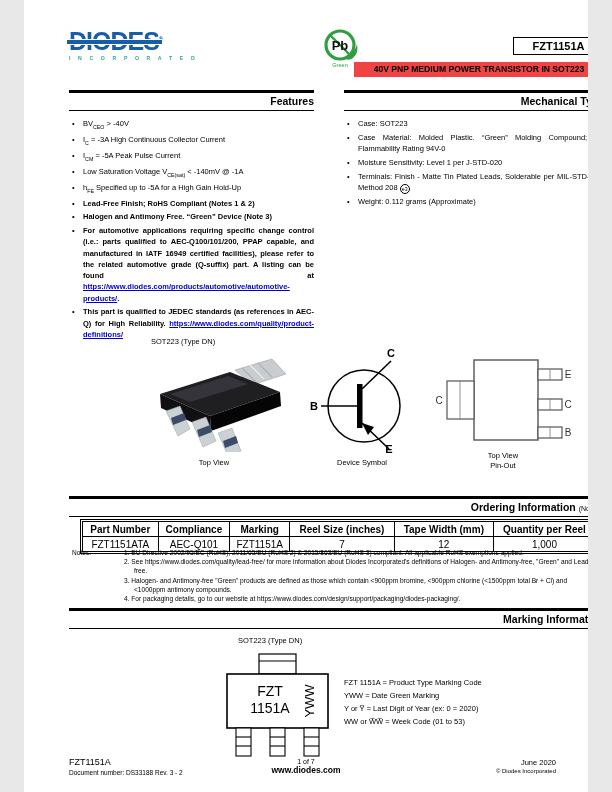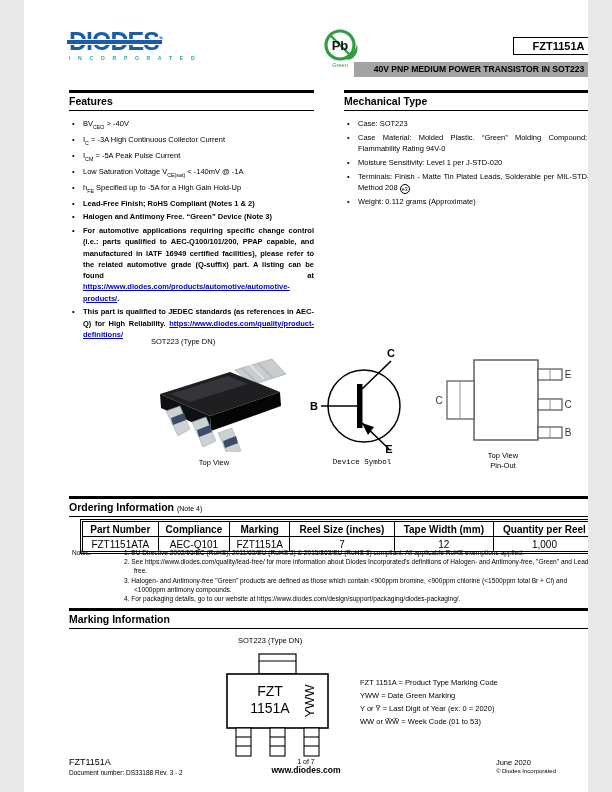--- a/index.html
+++ b/index.html
@@ -9,25 +9,25 @@
   .logo{position:absolute;left:45px;top:29px;width:130px;}
   .logo-brand{position:relative;display:inline-block;font-weight:bold;font-size:25px;
               letter-spacing:-1px;color:#1b5ca8;line-height:1;}
   .logo-brand::after{content:"";position:absolute;left:-2px;right:0px;top:10px;height:4px;
               background:#1b5ca8;border-top:1.6px solid #fff;border-bottom:1.6px solid #fff;}
   .logo-reg{font-size:6px;color:#1b5ca8;vertical-align:super;}
   .logo-sub{margin-top:1px;font-size:5.2px;font-weight:bold;letter-spacing:3.1px;color:#2fa8a0;}
   .pb{position:absolute;left:297px;top:27px;width:40px;height:48px;}
   .part-box{position:absolute;left:489px;top:37px;width:89px;height:16px;border:1.6px solid #000;
             font-weight:bold;font-size:11px;text-align:center;line-height:16px;}
-  .title-bar{position:absolute;left:330px;top:62px;width:250px;background:#a3a3a3;
+  .title-bar{position:absolute;left:330px;top:62px;width:250px;background:#ef4444;
              font-weight:bold;font-size:8.6px;text-align:center;padding:2px 0 2.5px;}
   
   .sec-head{border-top:3px solid #000;border-bottom:1.6px solid #000;
-            font-size:10.5px;font-weight:bold;padding:2px 0 3px;}
+            font-size:10.5px;font-weight:bold;padding:2px 0 3px;text-align:right;}
   .sec-note{font-size:7px;font-weight:normal;}
   .col-left{position:absolute;left:45px;top:90px;width:245px;}
   .col-right{position:absolute;left:320px;top:90px;width:260px;}
   .blist{margin-top:7px;font-size:7.5px;line-height:1.5;}
   .bitem{position:relative;padding-left:14px;margin-bottom:2.5px;}
   .bitem .bullet{position:absolute;left:3px;top:0;}
   .bitem .btext{display:block;text-align:justify;}
   .bitem.b{font-weight:bold;}
   a.lnk{color:#0000cc;text-decoration:underline;overflow-wrap:anywhere;}
   sub{font-size:5.3px;}
@@ -43,29 +43,29 @@
   table.ord{width:100%;border-collapse:collapse;font-size:10px;text-align:center;}
   table.ord th,table.ord td{border:1px solid #000;padding:1.5px 2px;}
   table.ord th{font-weight:bold;}
   
   .notes{position:absolute;left:48px;top:548px;width:528px;font-size:6.6px;line-height:1.4;}
   .notes-label{position:absolute;left:0;top:0;}
   .notes-items{margin-left:52px;}
   .note-item{padding-left:10px;text-indent:-10px;}
   
   .marking-head{position:absolute;left:45px;top:608px;width:535px;}
-  .legend{position:absolute;left:336px;top:676px;font-size:7.5px;line-height:1.75;}
+  .legend{position:absolute;left:320px;top:676px;font-size:7.5px;line-height:1.75;}
   
   .foot-left{position:absolute;left:45px;top:757px;}
   .foot-part{font-size:9px;}
   .foot-doc{font-size:6.5px;margin-top:2px;}
   .foot-center{position:absolute;left:0;right:0;top:758px;text-align:center;}
   .foot-page{font-size:7px;}
   .foot-site{font-size:8.5px;font-weight:bold;}
-  .foot-right{position:absolute;right:32px;top:758px;text-align:left;}
+  .foot-right{position:absolute;right:32px;top:758px;text-align:right;}
   .foot-date{font-size:7.5px;}
   .foot-copy{font-size:6px;margin-top:1px;}
   svg text{font-family:"Liberation Sans",sans-serif;}
 </style>
 </head>
 <body>
 
 <div class="page">
 
   <div class="logo">
@@ -176,21 +176,21 @@
     <circle cx="57" cy="60" r="36" fill="none" stroke="#000" stroke-width="1.5"></circle>
     <rect x="50" y="38" width="5.5" height="44" fill="#000"></rect>
     <line x1="14" y1="60" x2="50" y2="60" stroke="#000" stroke-width="1.6"></line>
     <line x1="55" y1="43" x2="84" y2="15" stroke="#000" stroke-width="1.6"></line>
     <line x1="55" y1="77" x2="82" y2="103" stroke="#000" stroke-width="1.6"></line>
     <polygon points="55,77 67,81 61,89" fill="#000"></polygon>
     <text x="84" y="11" font-size="11" font-weight="bold" text-anchor="middle">C</text>
     <text x="7" y="64" font-size="11" font-weight="bold" text-anchor="middle">B</text>
     <text x="82" y="107" font-size="11" font-weight="bold" text-anchor="middle">E</text>
   </svg>
-  <div class="fig-caption" style="left:283px;top:458px;width:110px;font-family:Liberation Mono, monospace;">Device Symbol</div>
+  <div class="fig-caption" style="left:283px;top:458px;width:110px;">Device Symbol</div>
 
   <svg class="figsvg" style="left:408px;top:348px;" width="142" height="102" viewBox="0 0 142 102">
     <rect x="42" y="12" width="64" height="80" fill="#fff" stroke="#555" stroke-width="1.4"></rect>
     <rect x="15" y="33" width="27" height="38" fill="#fff" stroke="#555" stroke-width="1.2"></rect>
     <line x1="28" y1="33" x2="28" y2="71" stroke="#777" stroke-width="0.8"></line>
     <rect x="106" y="21" width="24" height="11" fill="#fff" stroke="#555" stroke-width="1.2"></rect>
     <line x1="118" y1="21" x2="118" y2="32" stroke="#777" stroke-width="0.8"></line>
     <rect x="106" y="51" width="24" height="11" fill="#fff" stroke="#555" stroke-width="1.2"></rect>
     <line x1="118" y1="51" x2="118" y2="62" stroke="#777" stroke-width="0.8"></line>
     <rect x="106" y="79" width="24" height="11" fill="#fff" stroke="#555" stroke-width="1.2"></rect>

